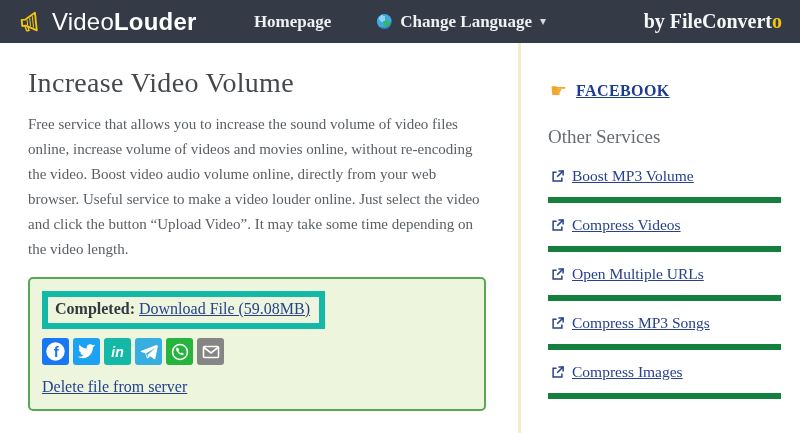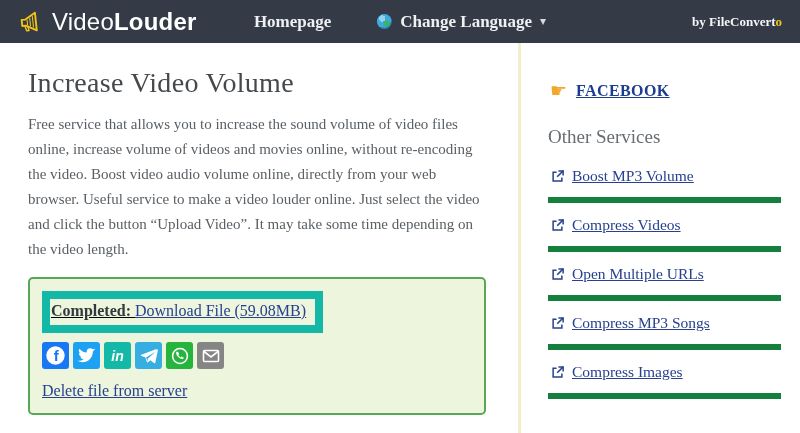--- a/index.html
+++ b/index.html
@@ -16,37 +16,37 @@
   .logo-louder{font-weight:700;color:#ffffff;}
   .nav-center{position:absolute;left:50%;transform:translateX(-50%);display:flex;
               align-items:center;gap:46px;}
   .nav-link{color:#eef0f2;text-decoration:none;font-size:17px;font-weight:700;cursor:pointer;}
   .lang{display:flex;align-items:center;gap:8px;cursor:pointer;}
   .globe{width:15px;height:15px;border-radius:50%;display:inline-block;
          background:
            radial-gradient(circle at 64% 62%, #38b56d 0 24%, rgba(0,0,0,0) 25%),
            radial-gradient(circle at 35% 30%, #8fd3f4 0 22%, #3fa9e0 23% 62%, #2b86c8 63% 100%);}
   .caret{font-size:12px;color:#d7dadd;}
-  .byline{margin-left:auto;font-size:13px;font-weight:700;color:#f5f6f7;}
+  .byline{margin-left:auto;font-size:20px;font-weight:700;color:#f5f6f7;}
   .byline .accent{color:#f2c513;}
 
   
   .content{display:flex;height:390px;}
   .main-col{flex:0 0 518px;box-sizing:border-box;padding:0 30px 0 28px;}
   .sidebar{flex:1;box-sizing:border-box;border-left:3px solid #f5ecca;
            padding:34px 18px 0 27px;}
 
   
   h1{margin:24px 0 0 0;font-size:28px;font-weight:400;color:#45494c;letter-spacing:.3px;}
   .desc{margin:13px 0 0 0;font-size:15px;line-height:25px;color:#595f64;}
 
   .result-box{margin-top:15px;background:#edf5dc;border:2px solid #57a757;border-radius:5px;
               padding:12px 14px 13px 12px;box-sizing:border-box;width:458px;}
-  .completed-row{display:inline-block;border:8px solid #14b8a6;padding:3px 9px 5px 1px;
-                 font-size:16px;text-decoration:underline;}
+  .completed-row{display:inline-block;border:6px solid #14b8a6;padding:3px 9px 5px 7px;
+                 font-size:16px;}
   .completed-label{font-weight:700;color:#333a3f;}
   .main-link{color:#27418f;text-decoration:underline;cursor:pointer;}
   .share-row{margin-top:9px;display:flex;gap:4px;}
   .si{width:27px;height:27px;border-radius:3px;display:flex;align-items:center;
       justify-content:center;cursor:pointer;}
   .si svg{display:block;}
   .si-fb{background:#1877f2;} .si-tw{background:#1da1f2;} .si-li{background:#14b8a6;font-style:italic;}
   .si-tg{background:#37aee2;} .si-wa{background:#27b43e;} .si-em{background:#858585;}
   .delete-link{display:inline-block;margin-top:13px;font-size:16px;}
 

